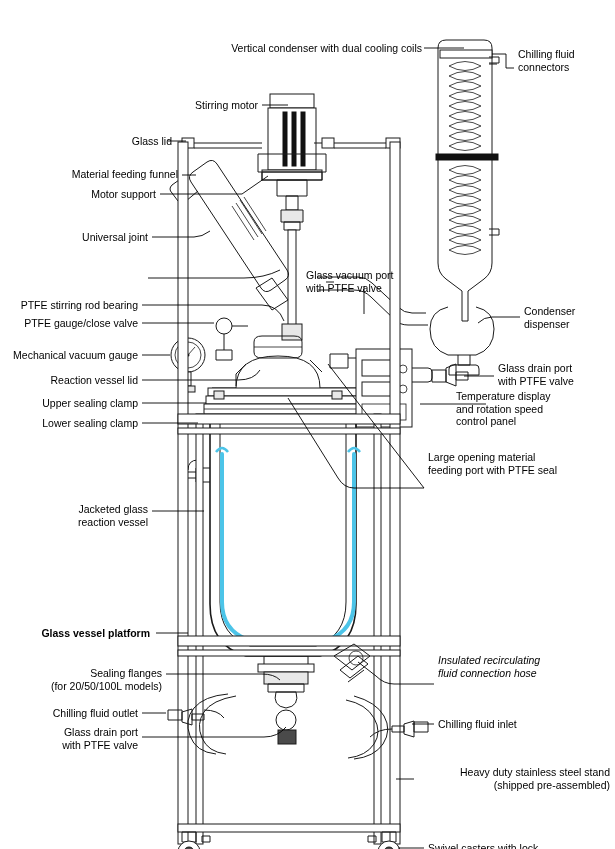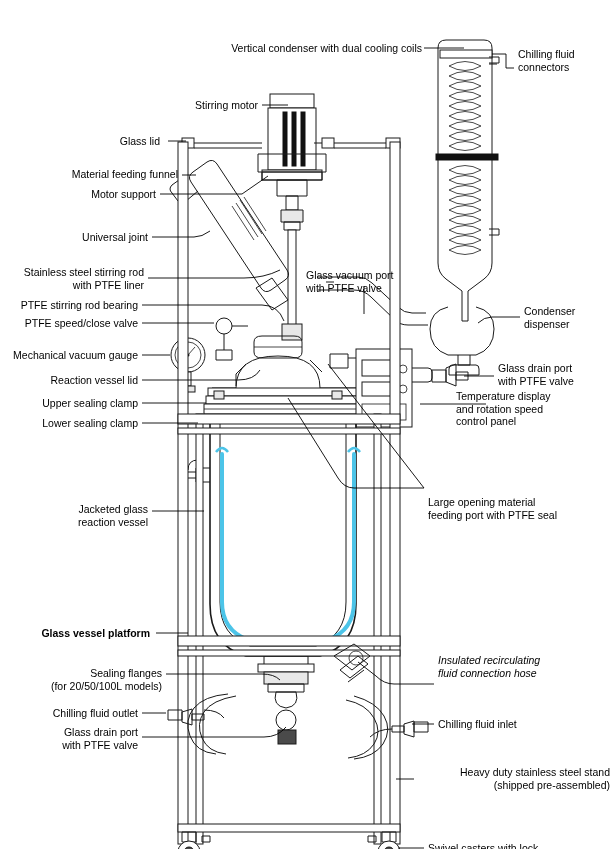--- a/index.html
+++ b/index.html
@@ -266,42 +266,40 @@
       <path d="M434 700 h-22"></path>
       <path d="M414 755 h-18"></path>
       <path d="M424 824 h-26"></path>
     </g>
   </svg>
 
   <div class="lbl r" style="left:190px;top:18px;width:232px;">Vertical condenser with dual cooling coils</div>
   <div class="lbl l" style="left:518px;top:24px;width:92px;">Chilling fluid
 connectors</div>
   <div class="lbl r" style="left:152px;top:75px;width:106px;">Stirring motor</div>
-  <div class="lbl r" style="left:76px;top:111px;width:84px;">Glass lid</div>
+  <div class="lbl r" style="left:88px;top:111px;width:84px;">Glass lid</div>
   <div class="lbl r" style="left:24px;top:144px;width:154px;">Material feeding funnel</div>
   <div class="lbl r" style="left:58px;top:164px;width:98px;">Motor support</div>
   <div class="lbl r" style="left:48px;top:207px;width:100px;">Universal joint</div>
-  <div class="lbl r" style="left:2px;top:242px;width:142px;">Stainless steel stirring rod
-with PTFE liner</div>
   <div class="lbl r" style="left:8px;top:275px;width:130px;">PTFE stirring rod bearing</div>
-  <div class="lbl r" style="left:14px;top:293px;width:124px;">PTFE speed/close valve</div>
+  <div class="lbl r" style="left:14px;top:293px;width:124px;">PTFE gauge/close valve</div>
   <div class="lbl r" style="left:4px;top:325px;width:134px;">Mechanical vacuum gauge</div>
   <div class="lbl r" style="left:22px;top:350px;width:116px;">Reaction vessel lid</div>
   <div class="lbl r" style="left:20px;top:373px;width:118px;">Upper sealing clamp</div>
   <div class="lbl r" style="left:20px;top:393px;width:118px;">Lower sealing clamp</div>
   <div class="lbl l" style="left:306px;top:245px;width:130px;">Glass vacuum port
 with PTFE valve</div>
   <div class="lbl l" style="left:524px;top:281px;width:80px;">Condenser
 dispenser</div>
   <div class="lbl l" style="left:498px;top:338px;width:112px;">Glass drain port
 with PTFE valve</div>
   <div class="lbl l" style="left:456px;top:366px;width:150px;">Temperature display
 and rotation speed
 control panel</div>
-  <div class="lbl l" style="left:428px;top:472px;width:180px;">Large opening material
+  <div class="lbl l" style="left:428px;top:427px;width:180px;">Large opening material
 feeding port with PTFE seal</div>
   <div class="lbl r" style="left:34px;top:479px;width:114px;">Jacketed glass
 reaction vessel</div>
   <div class="lbl r" style="left:18px;top:603px;width:132px;font-weight:bold;">Glass vessel platform</div>
   <div class="lbl r" style="left:18px;top:643px;width:144px;">Sealing flanges
 (for 20/50/100L models)</div>
   <div class="lbl r" style="left:18px;top:683px;width:120px;text-align:right;">Chilling fluid outlet</div>
   <div class="lbl r" style="left:18px;top:702px;width:120px;">Glass drain port
 with PTFE valve</div>
   <div class="lbl l" style="left:438px;top:630px;width:166px;font-style:italic;">Insulated recirculating

